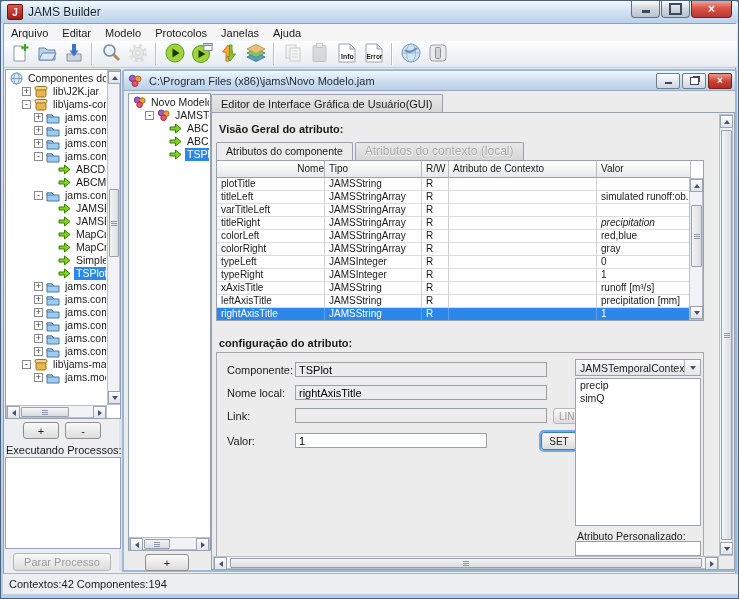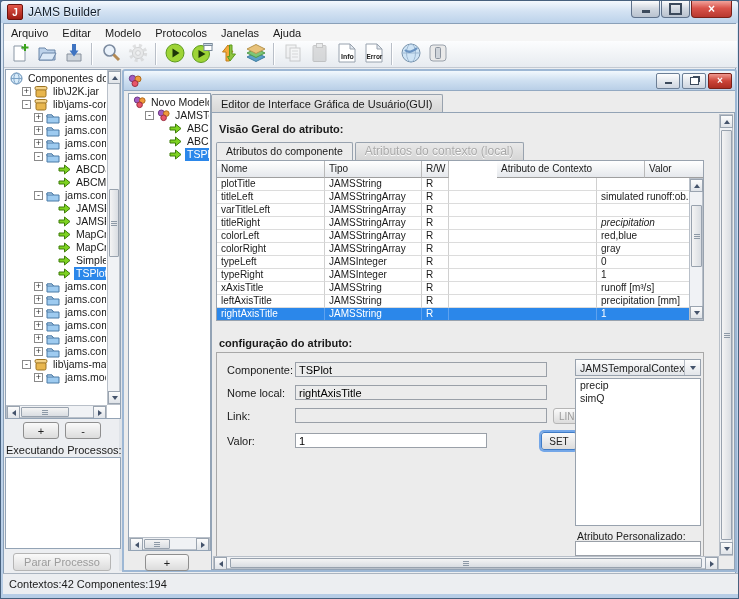--- a/index.html
+++ b/index.html
@@ -520,20 +520,21 @@
 
   <div class="docwin abs">
     <div class="doc-titlebar">
       <span class="ticonx" style="margin-left:4px;">
         <svg width="14" height="14">
             <circle cx="4.5" cy="4.5" r="3.2" fill="#a35cc0" stroke="#6d3a85"></circle>
             <circle cx="10" cy="5" r="3" fill="#f09a3c" stroke="#b06a1a"></circle>
             <circle cx="7" cy="9.5" r="3" fill="#e8566a" stroke="#9c2f40"></circle>
           </svg>
       </span>
+      <span class="doc-title">C:\Program Files (x86)\jams\Novo Modelo.jam</span>
       <span class="doc-btns">
         <span class="dbtn">
             <span class="glyph-min" style="margin-top:4px;width:7px;height:2px;"></span>
           </span>
         <span class="dbtn">
             <span class="glyph-restore"></span>
           </span>
         <span class="dbtn close">
             <span>×</span>
           </span>
@@ -610,24 +611,24 @@
     <div class="content">
       <div class="seclabel" style="position:absolute;left:7px;top:10px;">Visão Geral do atributo:</div>
 
       <div style="position:absolute;left:4px;top:29px;height:24px;">
         <div class="tab active" style="height:17px;line-height:17px;font-size:10.5px;">Atributos do componente</div>
         <div class="tab disabled" style="height:17px;line-height:17px;font-size:12px;">Atributos do contexto (local)</div>
       </div>
 
       <div class="tableframe">
         <div class="thead" id="tableHead">
-            <div class="thcell" style="width: 108px;">Nome</div>
+            <div class="thcell" style="width: 108px; text-align: right;">Nome</div>
             <div class="thcell" style="width: 97px;">Tipo</div>
             <div class="thcell" style="width: 27px;">R/W</div>
-            <div class="thcell" style="width: 148px; margin-left: 48px;">Atributo de Contexto</div>
+            <div class="thcell" style="width: 148px;">Atributo de Contexto</div>
             <div class="thcell" style="width: 94px;">Valor</div>
           </div>
         <div id="tableBody">
             <div class="trrow">
               <div class="tcell" style="width: 108px;">plotTitle</div>
               <div class="tcell" style="width: 97px;">JAMSString</div>
               <div class="tcell" style="width: 27px;">R</div>
               <div class="tcell" style="width: 148px;"></div>
               <div class="tcell" style="width: 94px;"></div>
             </div>

